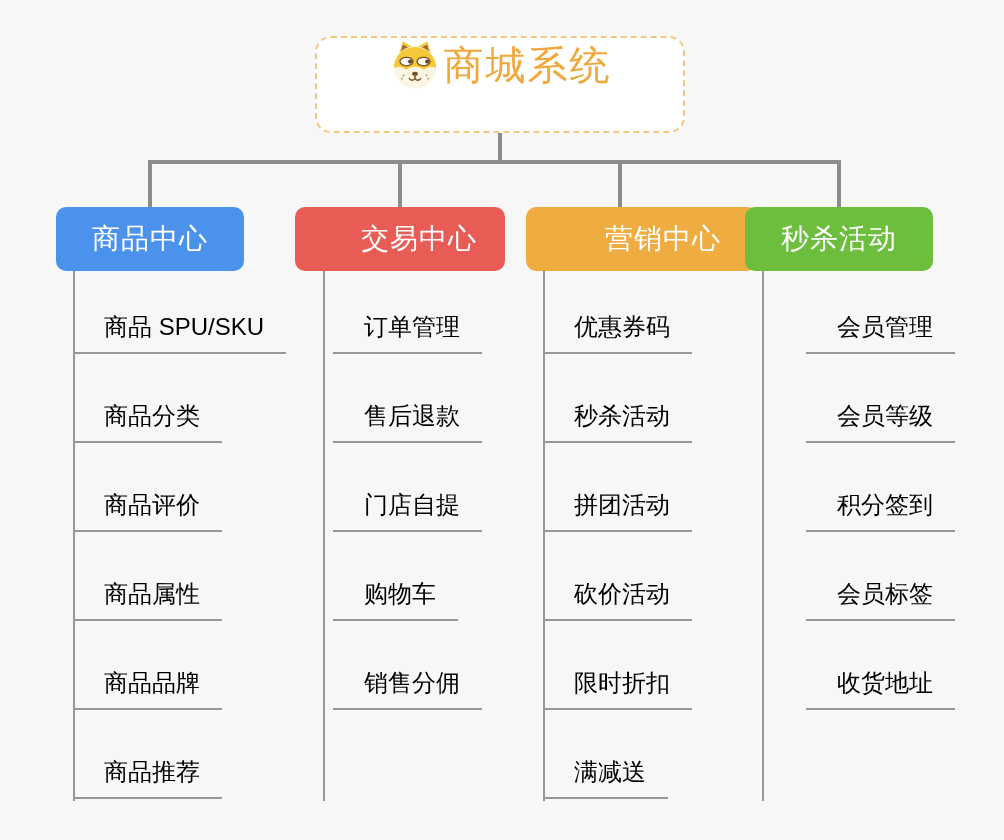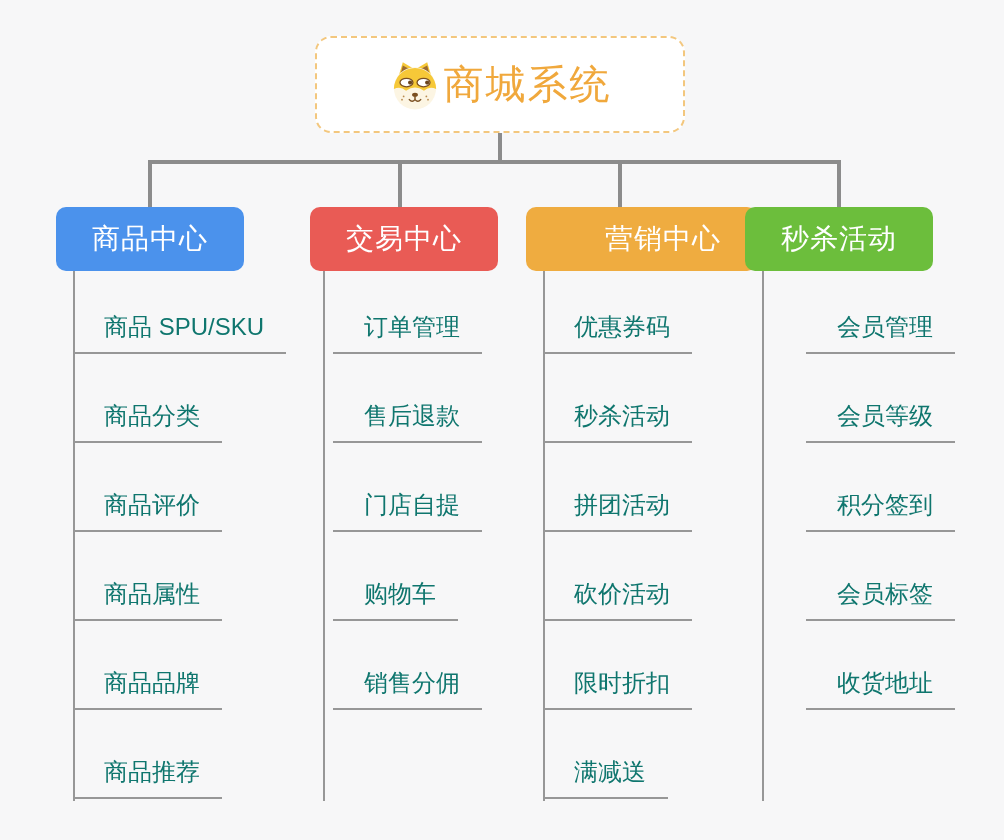--- a/index.html
+++ b/index.html
@@ -17,21 +17,21 @@
   .bus        { left: 148px; top: 160px; width: 693px; height: 4px; border-radius: 2px; }
   .stub       { top: 160px; width: 4px; height: 48px; }
 
   
   .root-node {
     position: absolute; left: 315px; top: 36px;
     width: 370px; height: 97px; box-sizing: border-box;
     background: #FFFFFF;
     border: 2px dashed #F3C77E;
     border-radius: 16px;
-    display: flex; align-items: center; justify-content: center; gap: 3px;
+    display: flex; align-items: flex-start; justify-content: center; gap: 3px;
   }
   .root-title {
     font-size: 40px; letter-spacing: 2px;
     color: #F0A83C;
   }
   .dog { width: 52px; height: 52px; display: inline-block; }
 
   
   .branch-header {
     position: absolute; top: 207px; width: 188px; height: 64px;
@@ -43,21 +43,21 @@
   
   .col-vline { position: absolute; top: 271px; width: 2px; height: 530px; background: #979797; }
   .col { position: absolute; top: 271px; display: flex; flex-direction: column; align-items: flex-start; }
   .item {
     box-sizing: border-box;
     height: 89px;
     width: max-content;
     display: flex; align-items: flex-end;
     padding: 0 22px 9px 31px;
     border-bottom: 2px solid #979797;
-    font-size: 24px; color: #0f766e;
+    font-size: 24px; color: #000000;
     white-space: nowrap;
   }
   .item:first-child { height: 83px; }
 </style>
 </head>
 <body>
 
 <div class="canvas">
 
   <div class="line root-vline"></div>
@@ -99,21 +99,21 @@
       <div class="col-vline" style="left: 73px;"></div>
       <div class="col" style="left: 73px;">
         <div class="item">商品 SPU/SKU</div>
         <div class="item">商品分类</div>
         <div class="item">商品评价</div>
         <div class="item">商品属性</div>
         <div class="item">商品品牌</div>
         <div class="item">商品推荐</div>
       </div>
       <div class="line stub" style="left: 398px;"></div>
-      <div class="branch-header" style="left: 310px; width: 188px; background: rgb(233, 91, 85);">交易中心</div>
+      <div class="branch-header" style="left: 295px; width: 172px; background: rgb(233, 91, 85); padding-left: 38px;">交易中心</div>
       <div class="col-vline" style="left: 323px;"></div>
       <div class="col" style="left: 333px;">
         <div class="item">订单管理</div>
         <div class="item">售后退款</div>
         <div class="item">门店自提</div>
         <div class="item">购物车</div>
         <div class="item">销售分佣</div>
       </div>
       <div class="line stub" style="left: 618px;"></div>
       <div class="branch-header" style="left: 526px; width: 188px; background: rgb(239, 172, 64); padding-left: 43px;">营销中心</div>

